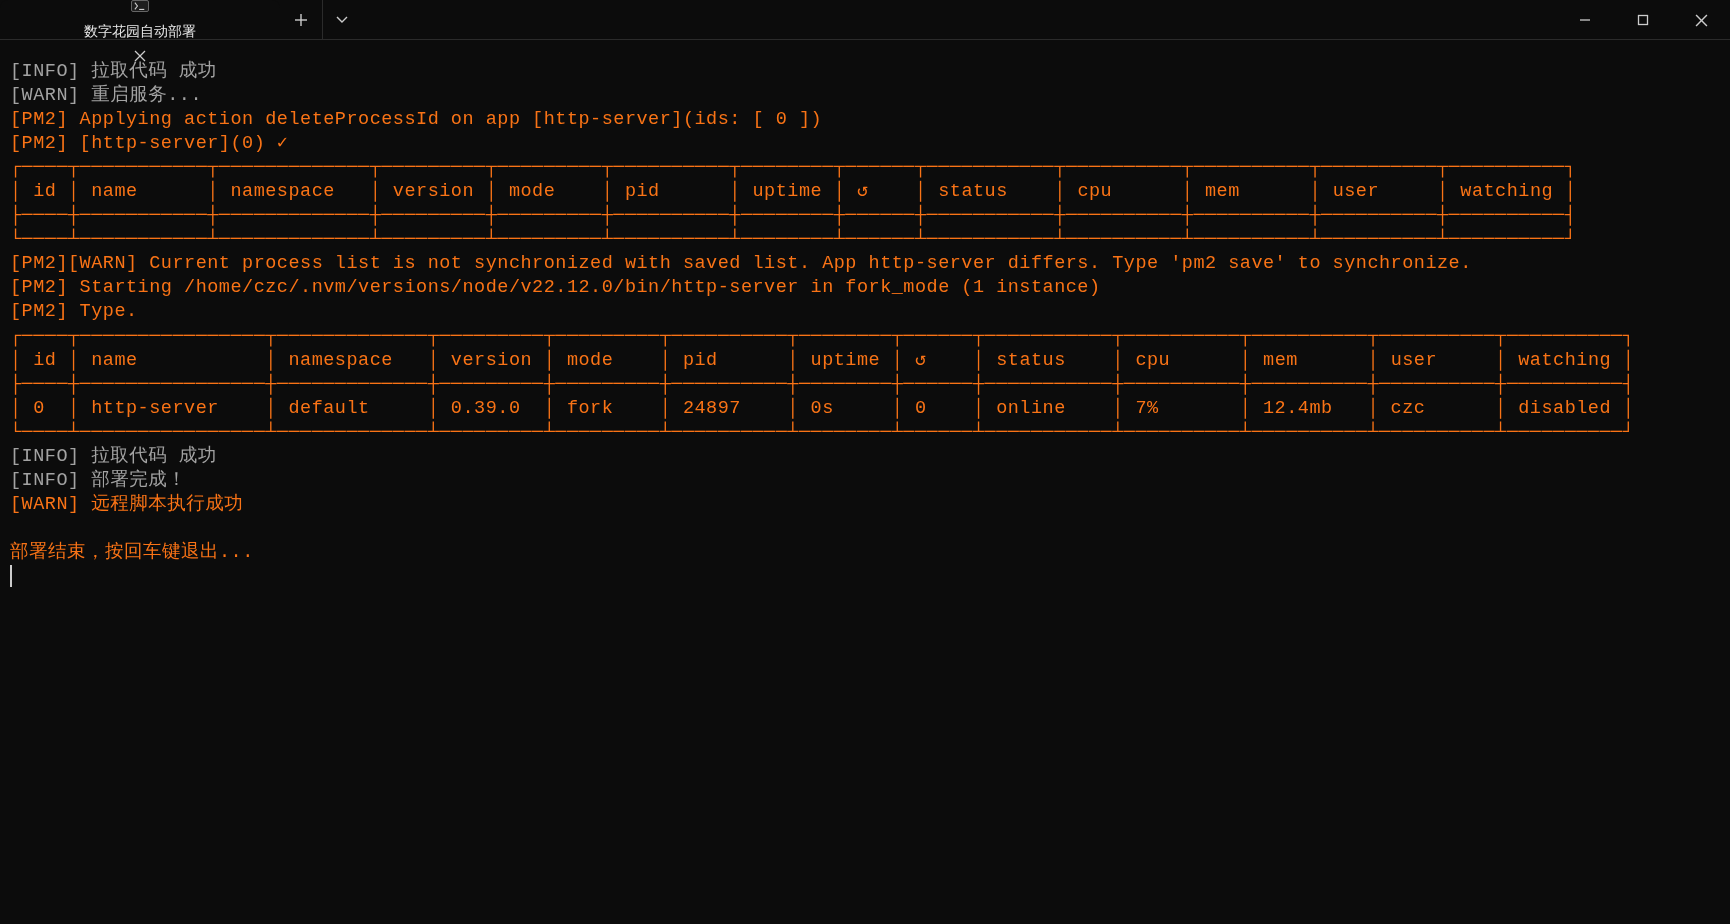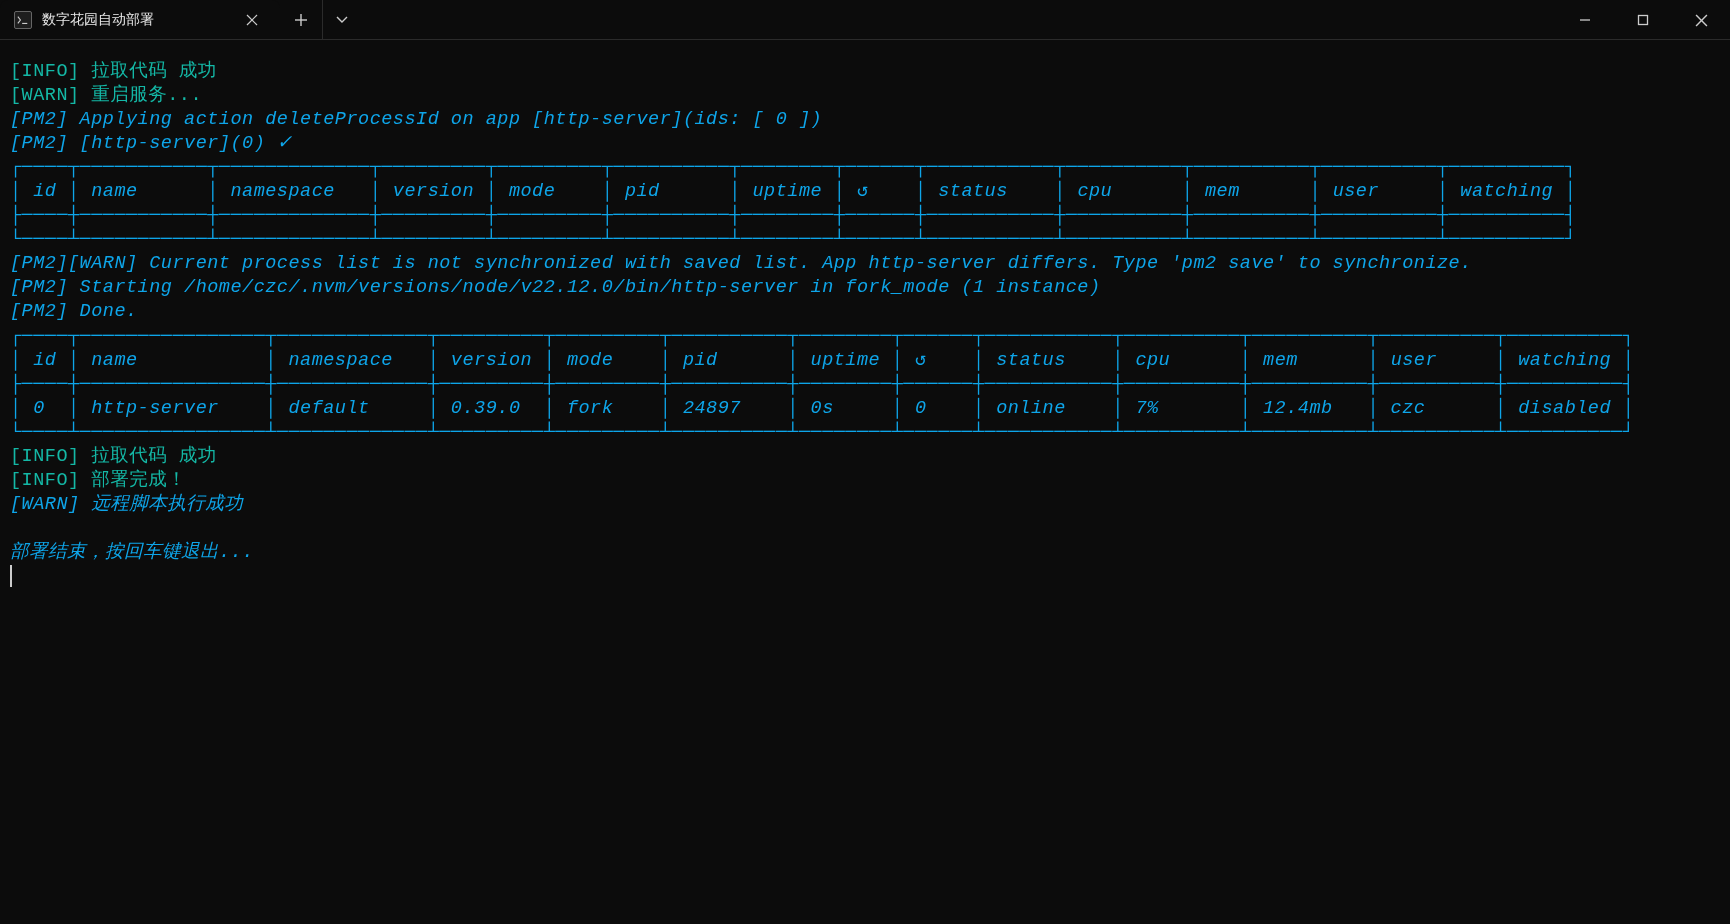--- a/index.html
+++ b/index.html
@@ -23,20 +23,21 @@
     .tab {
       display: flex;
       align-items: center;
       background: #0c0c0c;
       padding: 0 14px 0 14px;
       gap: 10px;
       min-width: 280px;
       position: relative;
       border-top-left-radius: 8px;
       border-top-right-radius: 8px;
+      flex-direction: column;
     }
     .tab-active { background: #0c0c0c; }
     .tab-icon {
       width: 18px; height: 18px;
       background: #1e1e1e;
       border: 1px solid #666;
       border-radius: 2px;
       display: flex; align-items: center; justify-content: center;
     }
     .tab-icon svg { width: 12px; height: 10px; }
@@ -54,22 +55,22 @@
     .win-controls { display: flex; }
     .win-btn {
       width: 58px; height: 40px; display: flex; align-items: center; justify-content: center;
       color: #cccccc; cursor: pointer;
     }
     .terminal {
       padding: 20px 10px;
       white-space: pre;
       letter-spacing: 0.5px;
     }
-    .green { color: #14b8a6; }
-    .white { color: #0ea5e9; font-style: italic; }
+    .green { color: #a3a3a3; }
+    .white { color: #f97316; }
     .cursor {
       display: inline-block;
       width: 2px; height: 22px;
       background: #cccccc;
       vertical-align: text-bottom;
       animation: blink 1s step-end infinite;
     }
     @keyframes blink { 50% { opacity: 0; } }
   </style>
 </head>
@@ -126,21 +127,21 @@
 <div class="terminal"><span class="green">[INFO] 拉取代码 成功</span>
 <span class="green">[WARN] 重启服务...</span>
 <span class="white">[PM2] Applying action deleteProcessId on app [http-server](ids: [ 0 ])</span>
 <span class="white">[PM2] [http-server](0) ✓</span>
 <span class="white">┌────┬───────────┬─────────────┬─────────┬─────────┬──────────┬────────┬──────┬───────────┬──────────┬──────────┬──────────┬──────────┐</span>
 <span class="white">│ id │ name      │ namespace   │ version │ mode    │ pid      │ uptime │ ↺    │ status    │ cpu      │ mem      │ user     │</span><span class="white"> watching │</span>
 <span class="white">├────┼───────────┼─────────────┼─────────┼─────────┼──────────┼────────┼──────┼───────────┼──────────┼──────────┼──────────┼──────────┤</span>
 <span class="white">└────┴───────────┴─────────────┴─────────┴─────────┴──────────┴────────┴──────┴───────────┴──────────┴──────────┴──────────┴──────────┘</span>
 <span class="white">[PM2][WARN] Current process list is not synchronized with saved list. App http-server differs. Type 'pm2 save' to synchronize.</span>
 <span class="white">[PM2] Starting /home/czc/.nvm/versions/node/v22.12.0/bin/http-server in fork_mode (1 instance)</span>
-<span class="white">[PM2] Done.</span>
+<span class="white">[PM2] Type.</span>
 <span class="white">┌────┬────────────────┬─────────────┬─────────┬─────────┬──────────┬────────┬──────┬───────────┬──────────┬──────────┬──────────┬──────────┐</span>
 <span class="white">│ id │ name           │ namespace   │ version │ mode    │ pid      │ uptime │ ↺    │ status    │ cpu      │ mem      │ user     │ watching │</span>
 <span class="white">├────┼────────────────┼─────────────┼─────────┼─────────┼──────────┼────────┼──────┼───────────┼──────────┼──────────┼──────────┼──────────┤</span>
 <span class="white">│ 0  │ http-server    │ default     │ 0.39.0  │ fork    │ 24897    │ 0s     │ 0    │ online    │ 7%       │ 12.4mb   │ czc      │ disabled │</span>
 <span class="white">└────┴────────────────┴─────────────┴─────────┴─────────┴──────────┴────────┴──────┴───────────┴──────────┴──────────┴──────────┴──────────┘</span>
 <span class="green">[INFO] 拉取代码 成功</span>
 <span class="green">[INFO] 部署完成！</span>
 <span class="white">[WARN] 远程脚本执行成功</span>
 
 <span class="white">部署结束，按回车键退出...</span>

